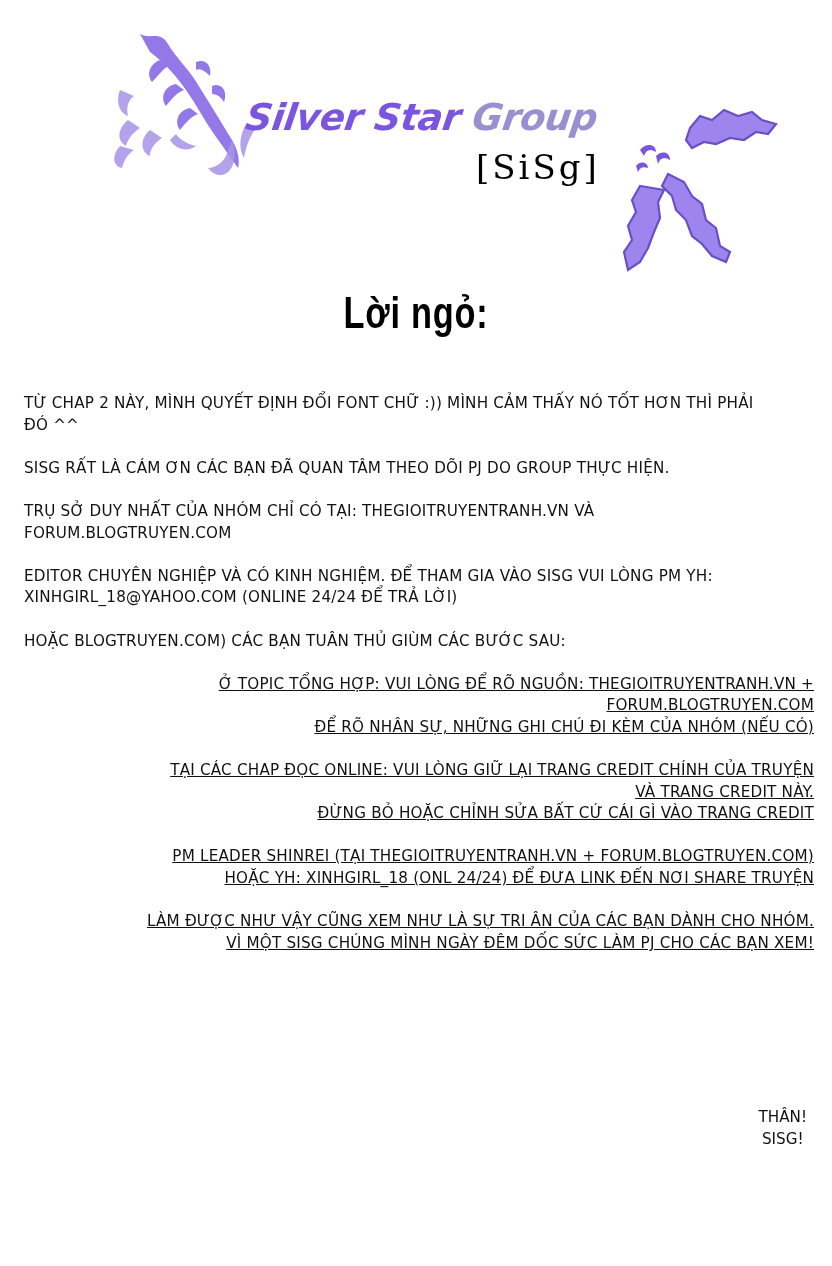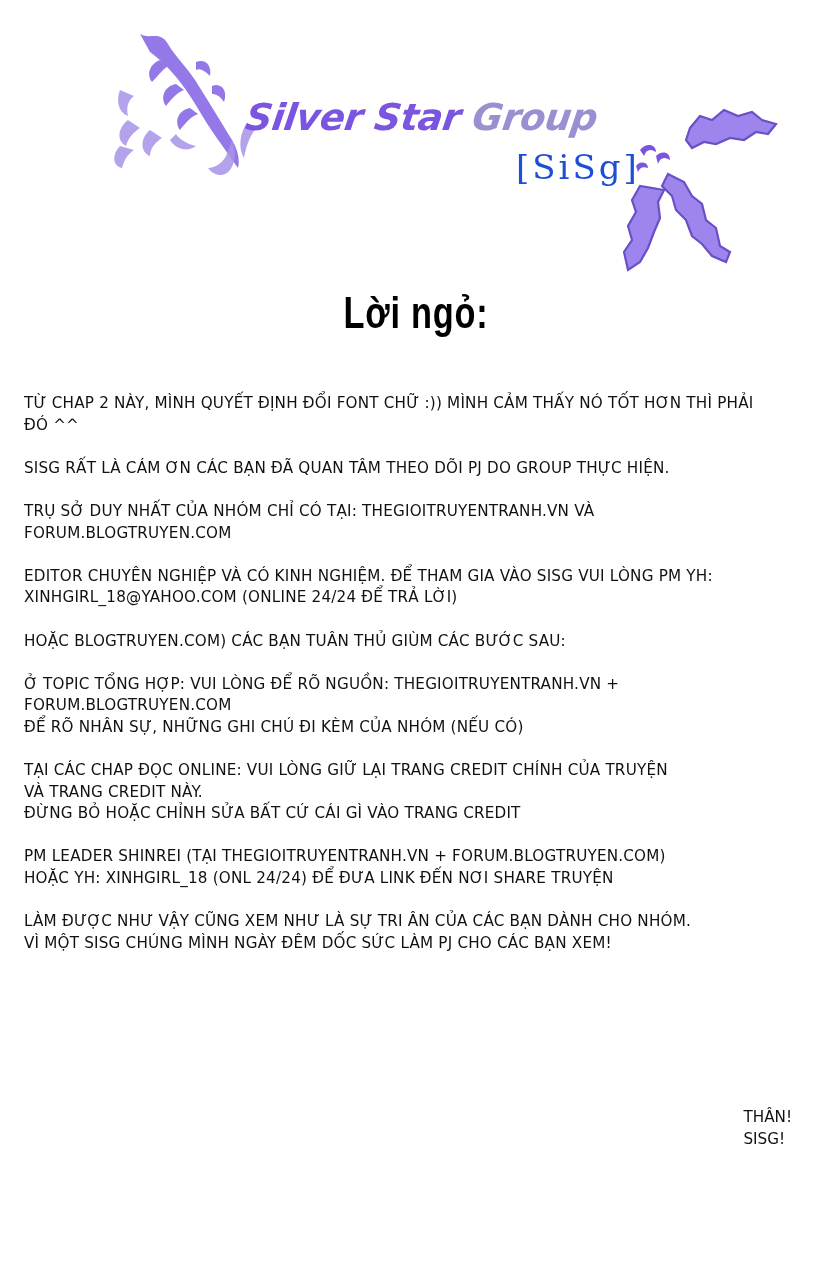--- a/index.html
+++ b/index.html
@@ -1,28 +1,28 @@
 <!DOCTYPE html>
 <html><head>
 <meta charset="utf-8">
 <style>
   html, body { margin: 0; padding: 0; background: #ffffff; }
   body { width: 832px; height: 1266px; position: relative; overflow: hidden; font-family: "DejaVu Sans", sans-serif; color: #111; }
   .logo { position: absolute; left: 0; top: 0; width: 832px; height: 290px; }
   .logo svg { position: absolute; left: 0; top: 0; }
   .logo-title { position: absolute; left: 246px; top: 96px; font-family: "DejaVu Sans", sans-serif; font-weight: bold; font-style: italic; font-size: 37px; letter-spacing: -0.5px; color: #7b55e0; transform: skewX(-8deg); white-space: nowrap; }
   .logo-title .grey { color: #9a8fd0; }
-  .logo-abbr { position: absolute; left: 516px; top: 147px; font-family: "DejaVu Serif", serif; font-size: 34px; letter-spacing: 3px; color: #1d4ed8; white-space: nowrap; }
+  .logo-abbr { position: absolute; left: 476px; top: 147px; font-family: "DejaVu Serif", serif; font-size: 34px; letter-spacing: 3px; color: #000000; white-space: nowrap; }
   .heading { position: absolute; left: 0; width: 832px; top: 288px; text-align: center; font-family: "Liberation Sans", sans-serif; font-weight: bold; font-size: 44px; color: #000; transform: scaleX(0.78); letter-spacing: 1px; }
   .body-text { position: absolute; left: 24px; top: 393px; width: 790px; font-family: "DejaVu Sans", sans-serif; font-size: 15.2px; line-height: 21.6px; text-transform: uppercase; letter-spacing: 0.2px; }
   .para { margin: 0 0 21.6px 0; }
   .para.left { text-align: left; }
-  .para.center { text-align: left; }
+  .para.center { text-align: right; text-decoration: underline; }
   .line { display: block; white-space: nowrap; }
-  .sign { position: absolute; right: 40px; top: 1107px; text-align: left; font-family: "DejaVu Sans", sans-serif; font-size: 15.2px; line-height: 21.6px; text-transform: uppercase; }
+  .sign { position: absolute; right: 25px; top: 1107px; text-align: center; font-family: "DejaVu Sans", sans-serif; font-size: 15.2px; line-height: 21.6px; text-transform: uppercase; }
 </style>
 </head>
 <body>
 
 <div class="logo">
   <svg width="832" height="290" viewBox="0 0 832 290">
 
     <g fill="#8a6ae6" opacity="0.9">
       <path d="M140 34 C150 40 160 30 168 44 C176 58 190 70 200 88 C210 104 220 120 232 140 C238 150 240 160 238 168 C232 160 224 148 214 134 C204 120 196 104 186 90 C176 76 164 62 150 52 Z"></path>
       <path d="M160 60 C150 64 146 74 152 82 C158 76 162 70 168 66 Z"></path>

